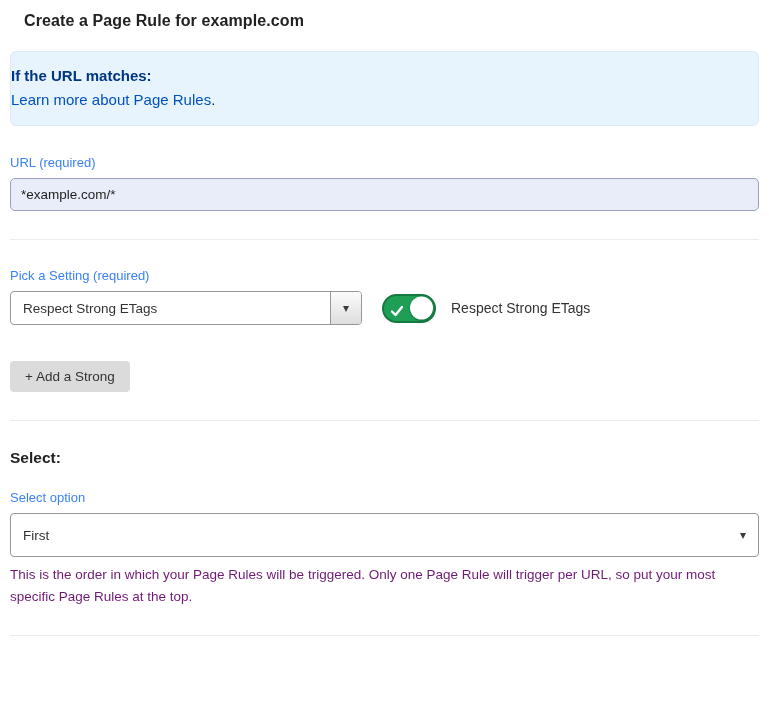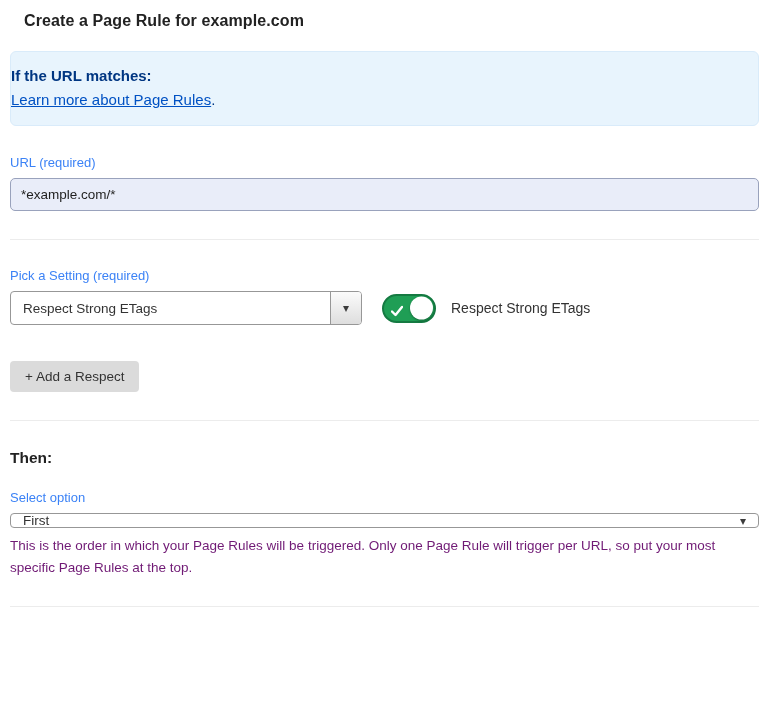--- a/index.html
+++ b/index.html
@@ -25,21 +25,20 @@
     border-radius: 6px;
     padding: 12px 18px 13px 0;
     color: #003682;
     font-size: 15px;
     line-height: 1.6;
     margin-bottom: 29px;
   }
   .info-heading { font-weight: 700; }
   .info-link {
     color: #0051c3;
-    text-decoration: underline;
     cursor: pointer;
   }
 
   .field-label {
     font-size: 13px;
     color: #3b82f6;
     margin-bottom: 8px;
   }
 
   .url-input {
@@ -151,21 +150,21 @@
     cursor: pointer;
     white-space: nowrap;
   }
   .btn-gray { background: #dbdbdb; color: #333; }
 
   .select {
     display: flex;
     align-items: center;
     justify-content: space-between;
     width: 749px;
-    height: 15px;
+    height: 44px;
     border: 1px solid #979797;
     border-radius: 4px;
     padding: 0 12px;
     font-size: 13.5px;
     color: #333;
     background: #fff;
     cursor: pointer;
   }
   .select .caret { color: #3c3c3c; font-size: 12px; }
 
@@ -210,25 +209,25 @@
         <svg width="12" height="12" viewBox="0 0 12 12">
           <polyline points="1,6.5 4.5,10 11,2" fill="none" stroke="#ffffff" stroke-width="2.4" stroke-linecap="round" stroke-linejoin="round"></polyline>
         </svg>
       </span>
       <span class="knob"></span>
     </div>
 
     <span class="toggle-label">Respect Strong ETags</span>
   </div>
 
-  <button class="btn btn-gray">+ Add a Respect</button>
+  <button class="btn btn-gray">+ Add a Strong</button>
 
   <hr class="divider">
 
-  <div class="section-heading">Then:</div>
+  <div class="section-heading">Select:</div>
 
   <div class="field-label">Select option</div>
 
   <div class="select">
     <span>First</span>
     <span class="caret">▾</span>
   </div>
 
   <div class="help-text">This is the order in which your Page Rules will be triggered. Only one Page Rule will trigger per URL, so put your most specific Page Rules at the top.</div>
 

